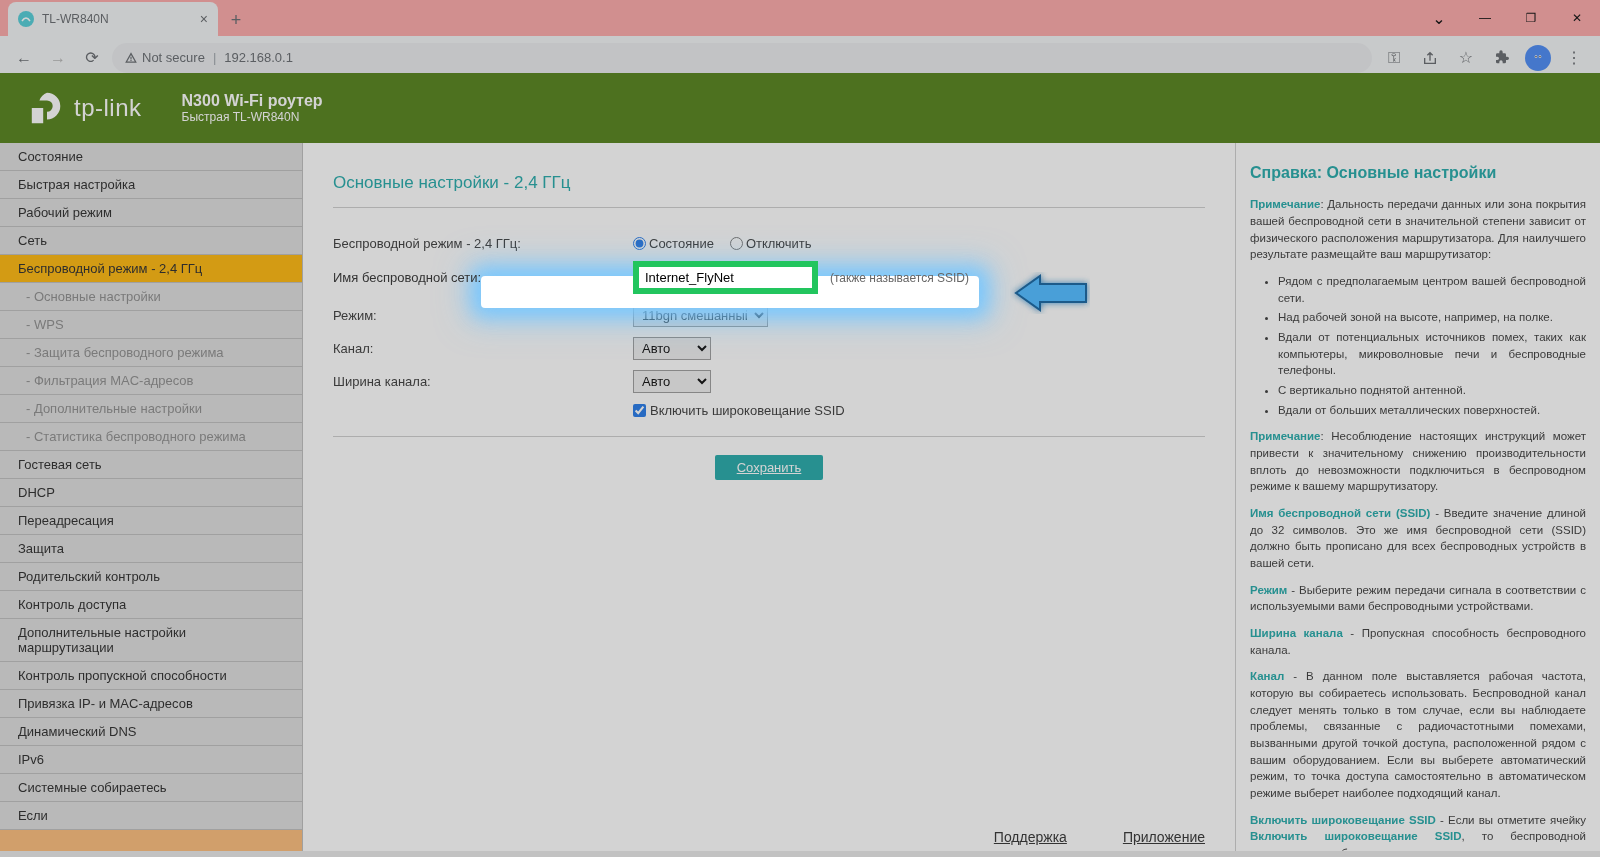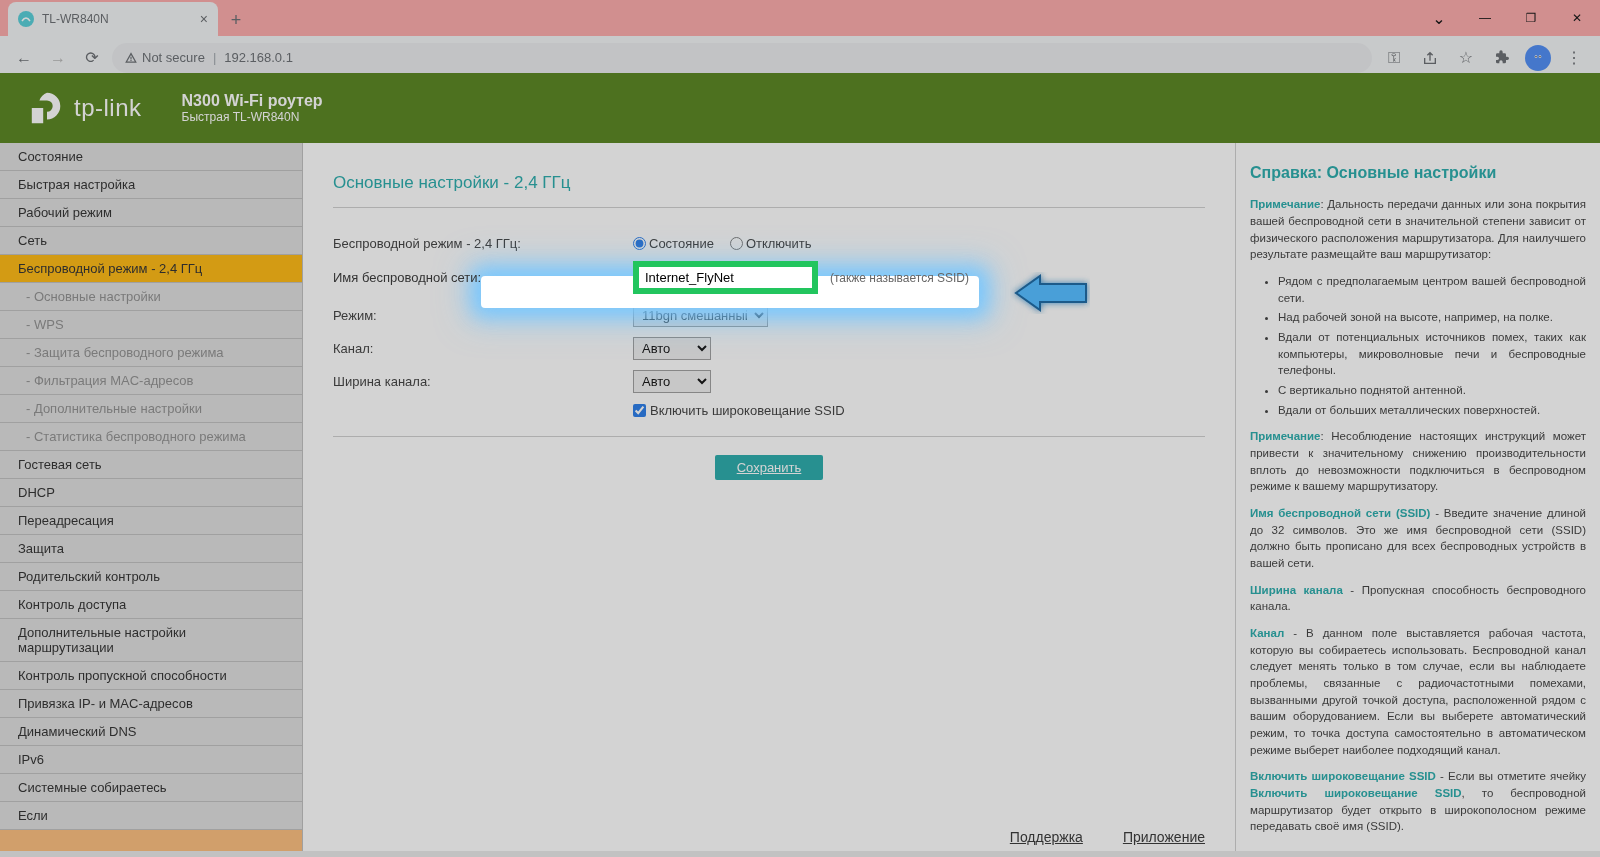--- a/index.html
+++ b/index.html
@@ -64,21 +64,21 @@
 .highlight-glow { position: absolute; background: #fff; border-radius: 4px; box-shadow: 0 0 18px 8px rgba(120,200,255,0.9), 0 0 30px 15px rgba(120,200,255,0.5); z-index: 60; pointer-events: none; }
 .arrow-callout { position: absolute; z-index: 65; }
 
 .help-panel { width: 365px; background: #fff; padding: 18px 14px; overflow-y: auto; border-left: 1px solid #ccc; font-size: 11.5px; color: #333; line-height: 1.45; }
 .help-title { color: #1aa6a6; font-size: 16px; font-weight: bold; margin-bottom: 12px; }
 .help-para { margin-bottom: 10px; text-align: justify; }
 .help-para b { color: #1aa6a6; }
 .help-list { margin: 6px 0 10px 0; padding-left: 28px; }
 .help-list li { margin-bottom: 3px; text-align: justify;}
 
-.footer-links { position: absolute; bottom: 6px; right: 30px; display: flex; gap: 40px; z-index: 70; }
+.footer-links { position: absolute; bottom: 6px; right: 30px; display: flex; gap: 56px; z-index: 70; }
 .footer-links a { color: #333; text-decoration: underline; font-size: 14px; }
 
 input[type=radio] { accent-color: #1a73e8; }
 input[type=checkbox] { accent-color: #1a73e8; }
 </style>
 </head>
 <body>
 
 <div class="browser-chrome">
   <div class="tab-bar">
@@ -254,20 +254,21 @@
     <div class="help-para"><b>Примечание</b><span>: Дальность передачи данных или зона покрытия вашей беспроводной сети в значительной степени зависит от физического расположения маршрутизатора. Для наилучшего результате размещайте ваш маршрутизатор:</span></div>
     <ul class="help-list" id="help-tips">
         <li>Рядом с предполагаемым центром вашей беспроводной сети.</li>
         <li>Над рабочей зоной на высоте, например, на полке.</li>
         <li>Вдали от потенциальных источников помех, таких как компьютеры, микроволновые печи и беспроводные телефоны.</li>
         <li>С вертикально поднятой антенной.</li>
         <li>Вдали от больших металлических поверхностей.</li>
       </ul>
     <div class="help-para"><b>Примечание</b><span>: Несоблюдение настоящих инструкций может привести к значительному снижению производительности вплоть до невозможности подключиться в беспроводном режиме к вашему маршрутизатору.</span></div>
     <div class="help-para"><b>Имя беспроводной сети (SSID)</b><span> - Введите значение длиной до 32 символов. Это же имя беспроводной сети (SSID) должно быть прописано для всех беспроводных устройств в вашей сети.</span></div>
+    <div class="help-para"><b>Режим</b><span> - Выберите режим передачи сигнала в соответствии с используемыми вами беспроводными устройствами.</span></div>
     <div class="help-para"><b>Ширина канала</b><span> - Пропускная способность беспроводного канала.</span></div>
     <div class="help-para"><b>Канал</b><span> - В данном поле выставляется рабочая частота, которую вы собираетесь использовать. Беспроводной канал следует менять только в том случае, если вы наблюдаете проблемы, связанные с радиочастотными помехами, вызванными другой точкой доступа, расположенной рядом с вашим оборудованием. Если вы выберете автоматический режим, то точка доступа самостоятельно в автоматическом режиме выберет наиболее подходящий канал.</span></div>
     <div class="help-para"><b>Включить широковещание SSID</b><span> - Если вы отметите ячейку </span><b>Включить широковещание SSID</b><span>, то беспроводной маршрутизатор будет открыто в широкополосном режиме передавать своё имя (SSID).</span></div>
   </div>
 </div>
 
 <div class="dim-overlay"></div>
 
 <div class="highlight-glow" style="left:481px; top:276px; width:498px; height:32px;"></div>
 

